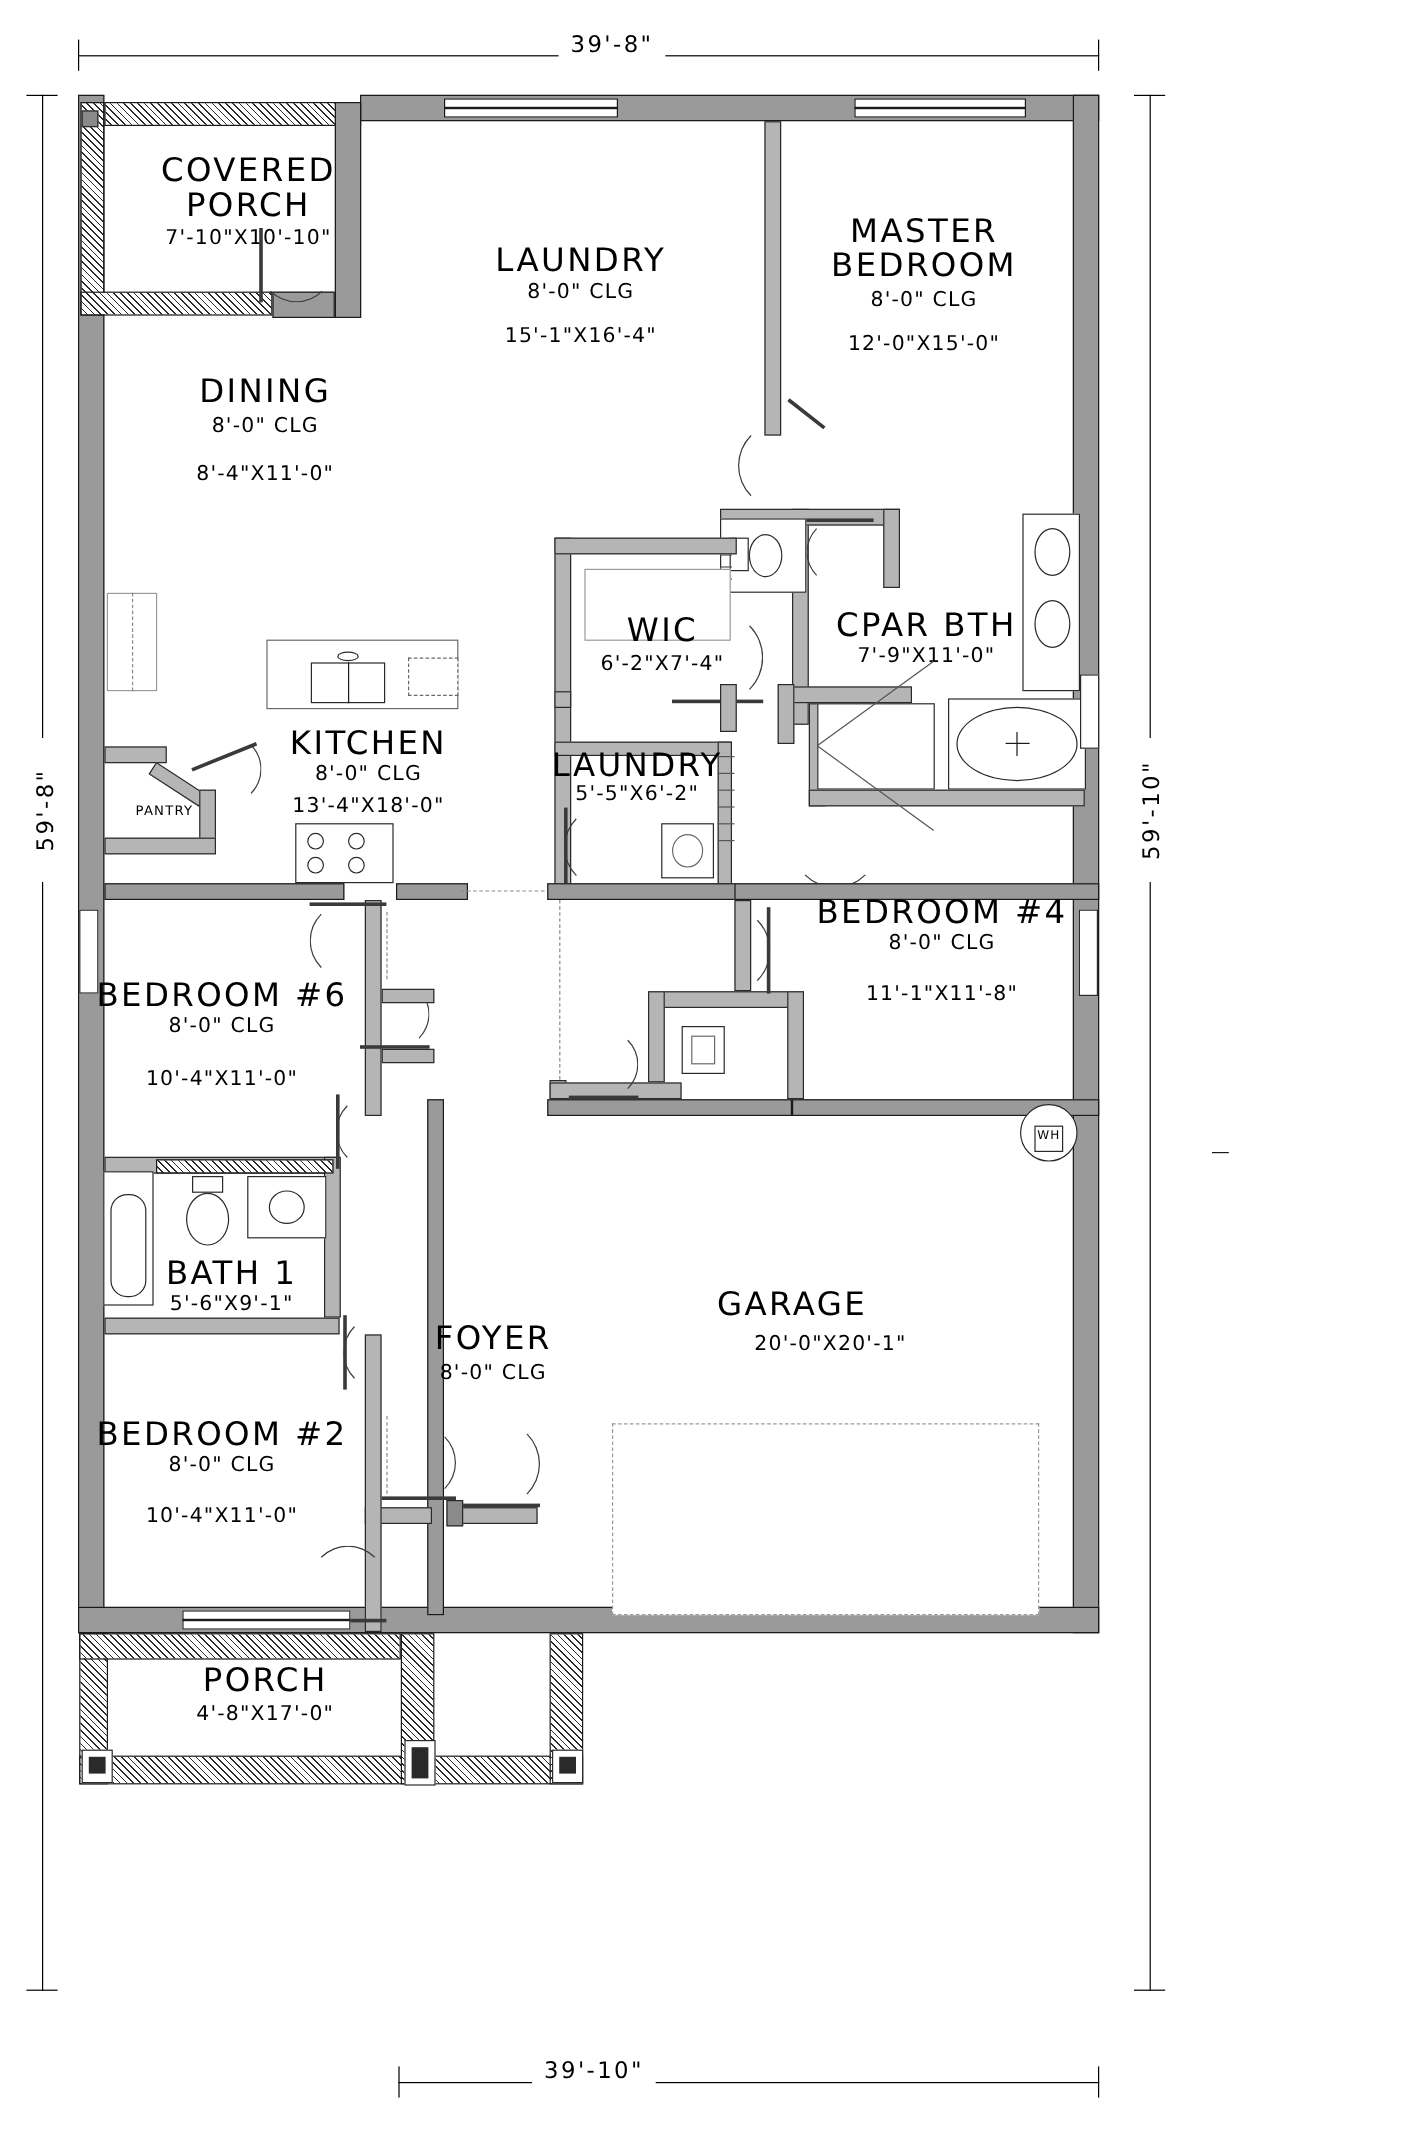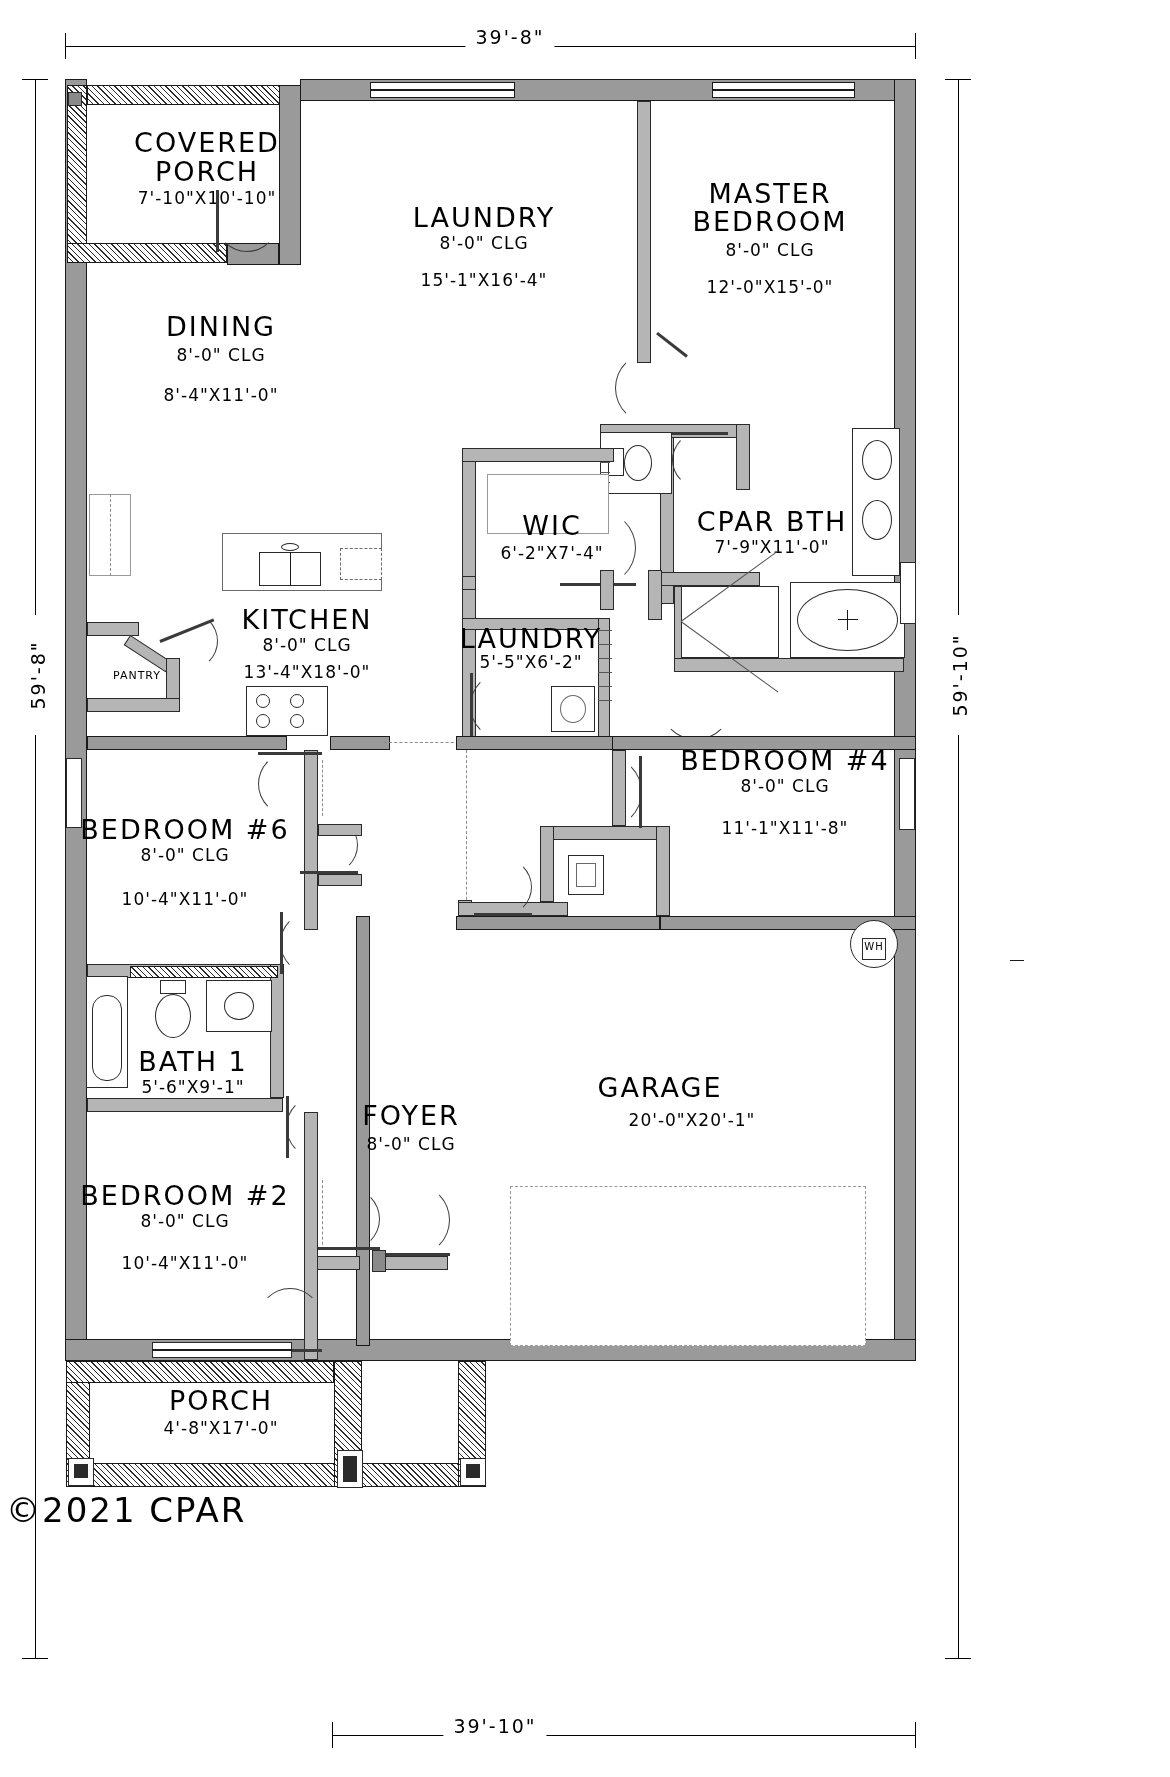--- a/index.html
+++ b/index.html
@@ -406,15 +406,14 @@
   <div class="label room-name" style="left:221px; top:1385px; background:#fff; padding:0 6px;">PORCH</div>
   <div class="label room-sub" style="left:221px; top:1418px; background:#fff; padding:0 6px;">4'-8"X17'-0"</div>
 
   <div class="box-outline" style="left:68px; top:1458px; width:26px; height:28px; background:#fff;"></div>
   <div class="line" style="left:74px; top:1464px; width:14px; height:14px; background:#2a2a2a;"></div>
   <div class="box-outline" style="left:337px; top:1450px; width:26px; height:38px; background:#fff;"></div>
   <div class="line" style="left:343px; top:1456px; width:14px; height:26px; background:#2a2a2a;"></div>
   <div class="box-outline" style="left:460px; top:1458px; width:26px; height:28px; background:#fff;"></div>
   <div class="line" style="left:466px; top:1464px; width:14px; height:14px; background:#2a2a2a;"></div>
 
-  <div class="copyright" style="left:6px; top:1490px;">©2021 CPAR</div>
 
 </div>
 
 </body></html>

